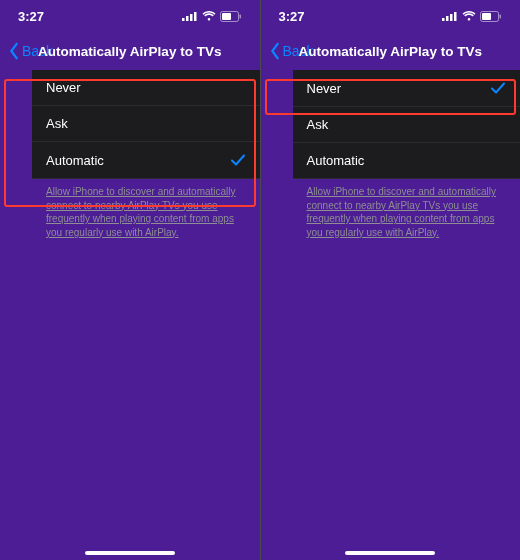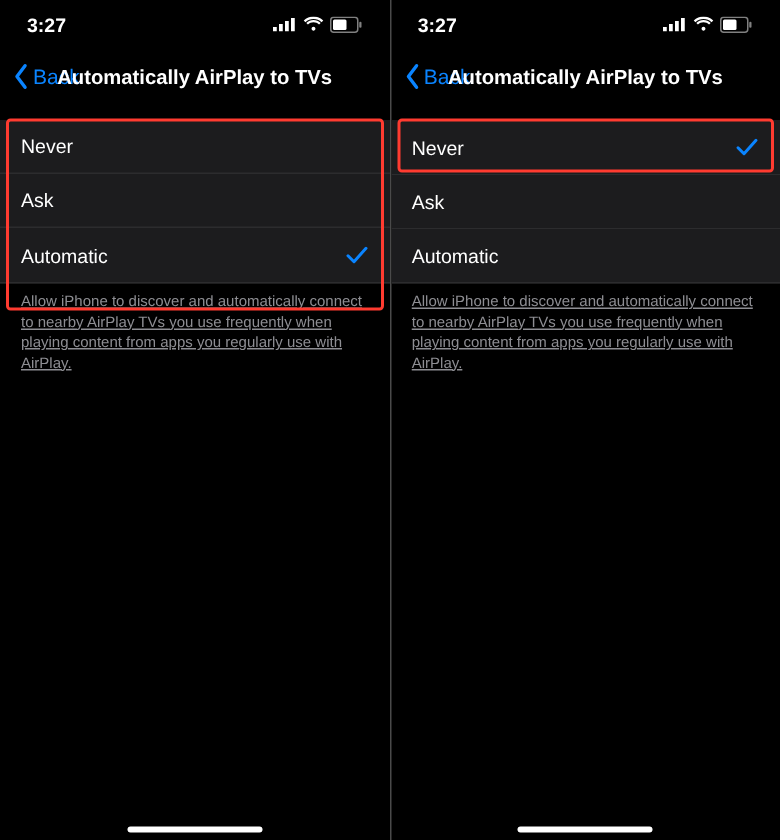--- a/index.html
+++ b/index.html
@@ -11,21 +11,21 @@
     overflow: hidden;
   }
   .shots {
     display: flex;
     width: 520px;
     height: 560px;
     background: #4a4a4a;
   }
   .phone {
     flex: 1;
-    background: #000000;
+    background: #4c1d95;
     position: relative;
     overflow: hidden;
   }
   .phone + .phone { margin-left: 1px; }
 
   
   .statusbar {
     height: 32px;
     display: flex;
     align-items: center;
@@ -61,21 +61,21 @@
     left: 0; right: 0;
     text-align: center;
     color: #fff;
     font-size: 13.5px;
     font-weight: 600;
     pointer-events: none;
   }
 
   
   .group {
-    margin-top: 10px;
+    padding-left: 32px;
   }
   .row {
     background: #1c1c1e;
     color: #fff;
     font-size: 13px;
     padding: 10px 14px;
     display: flex;
     align-items: center;
     justify-content: space-between;
     border-bottom: 0.5px solid #2c2c2e;

